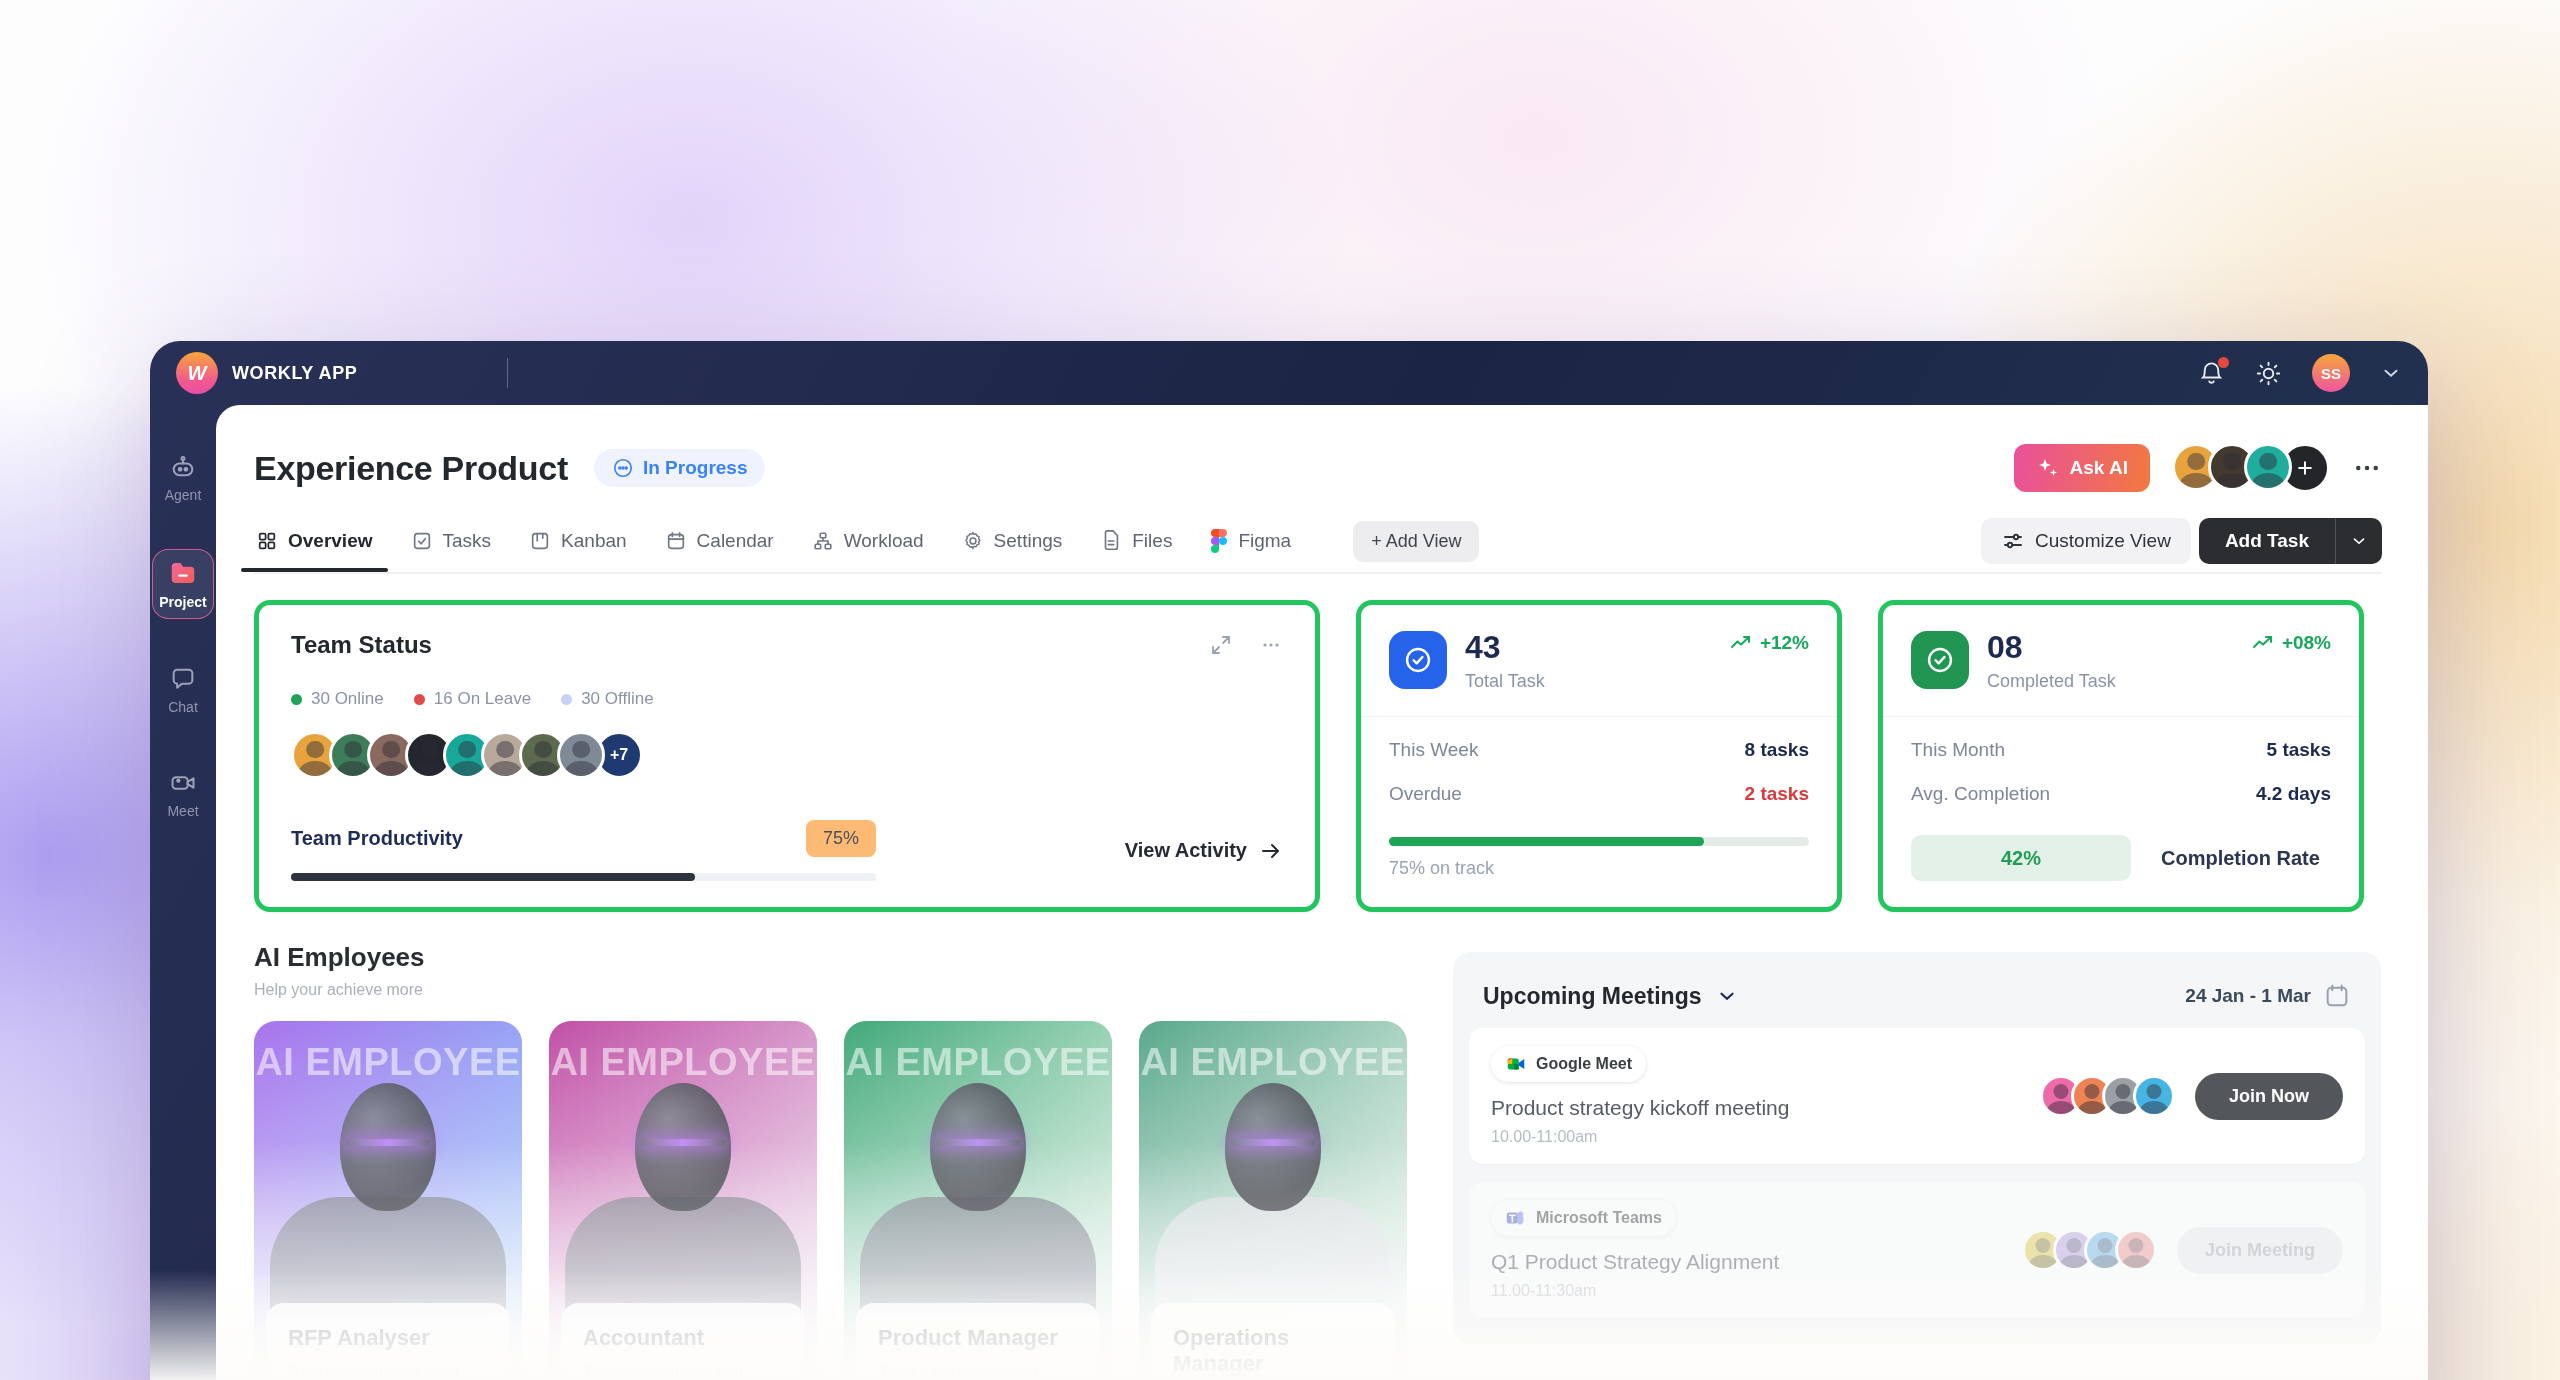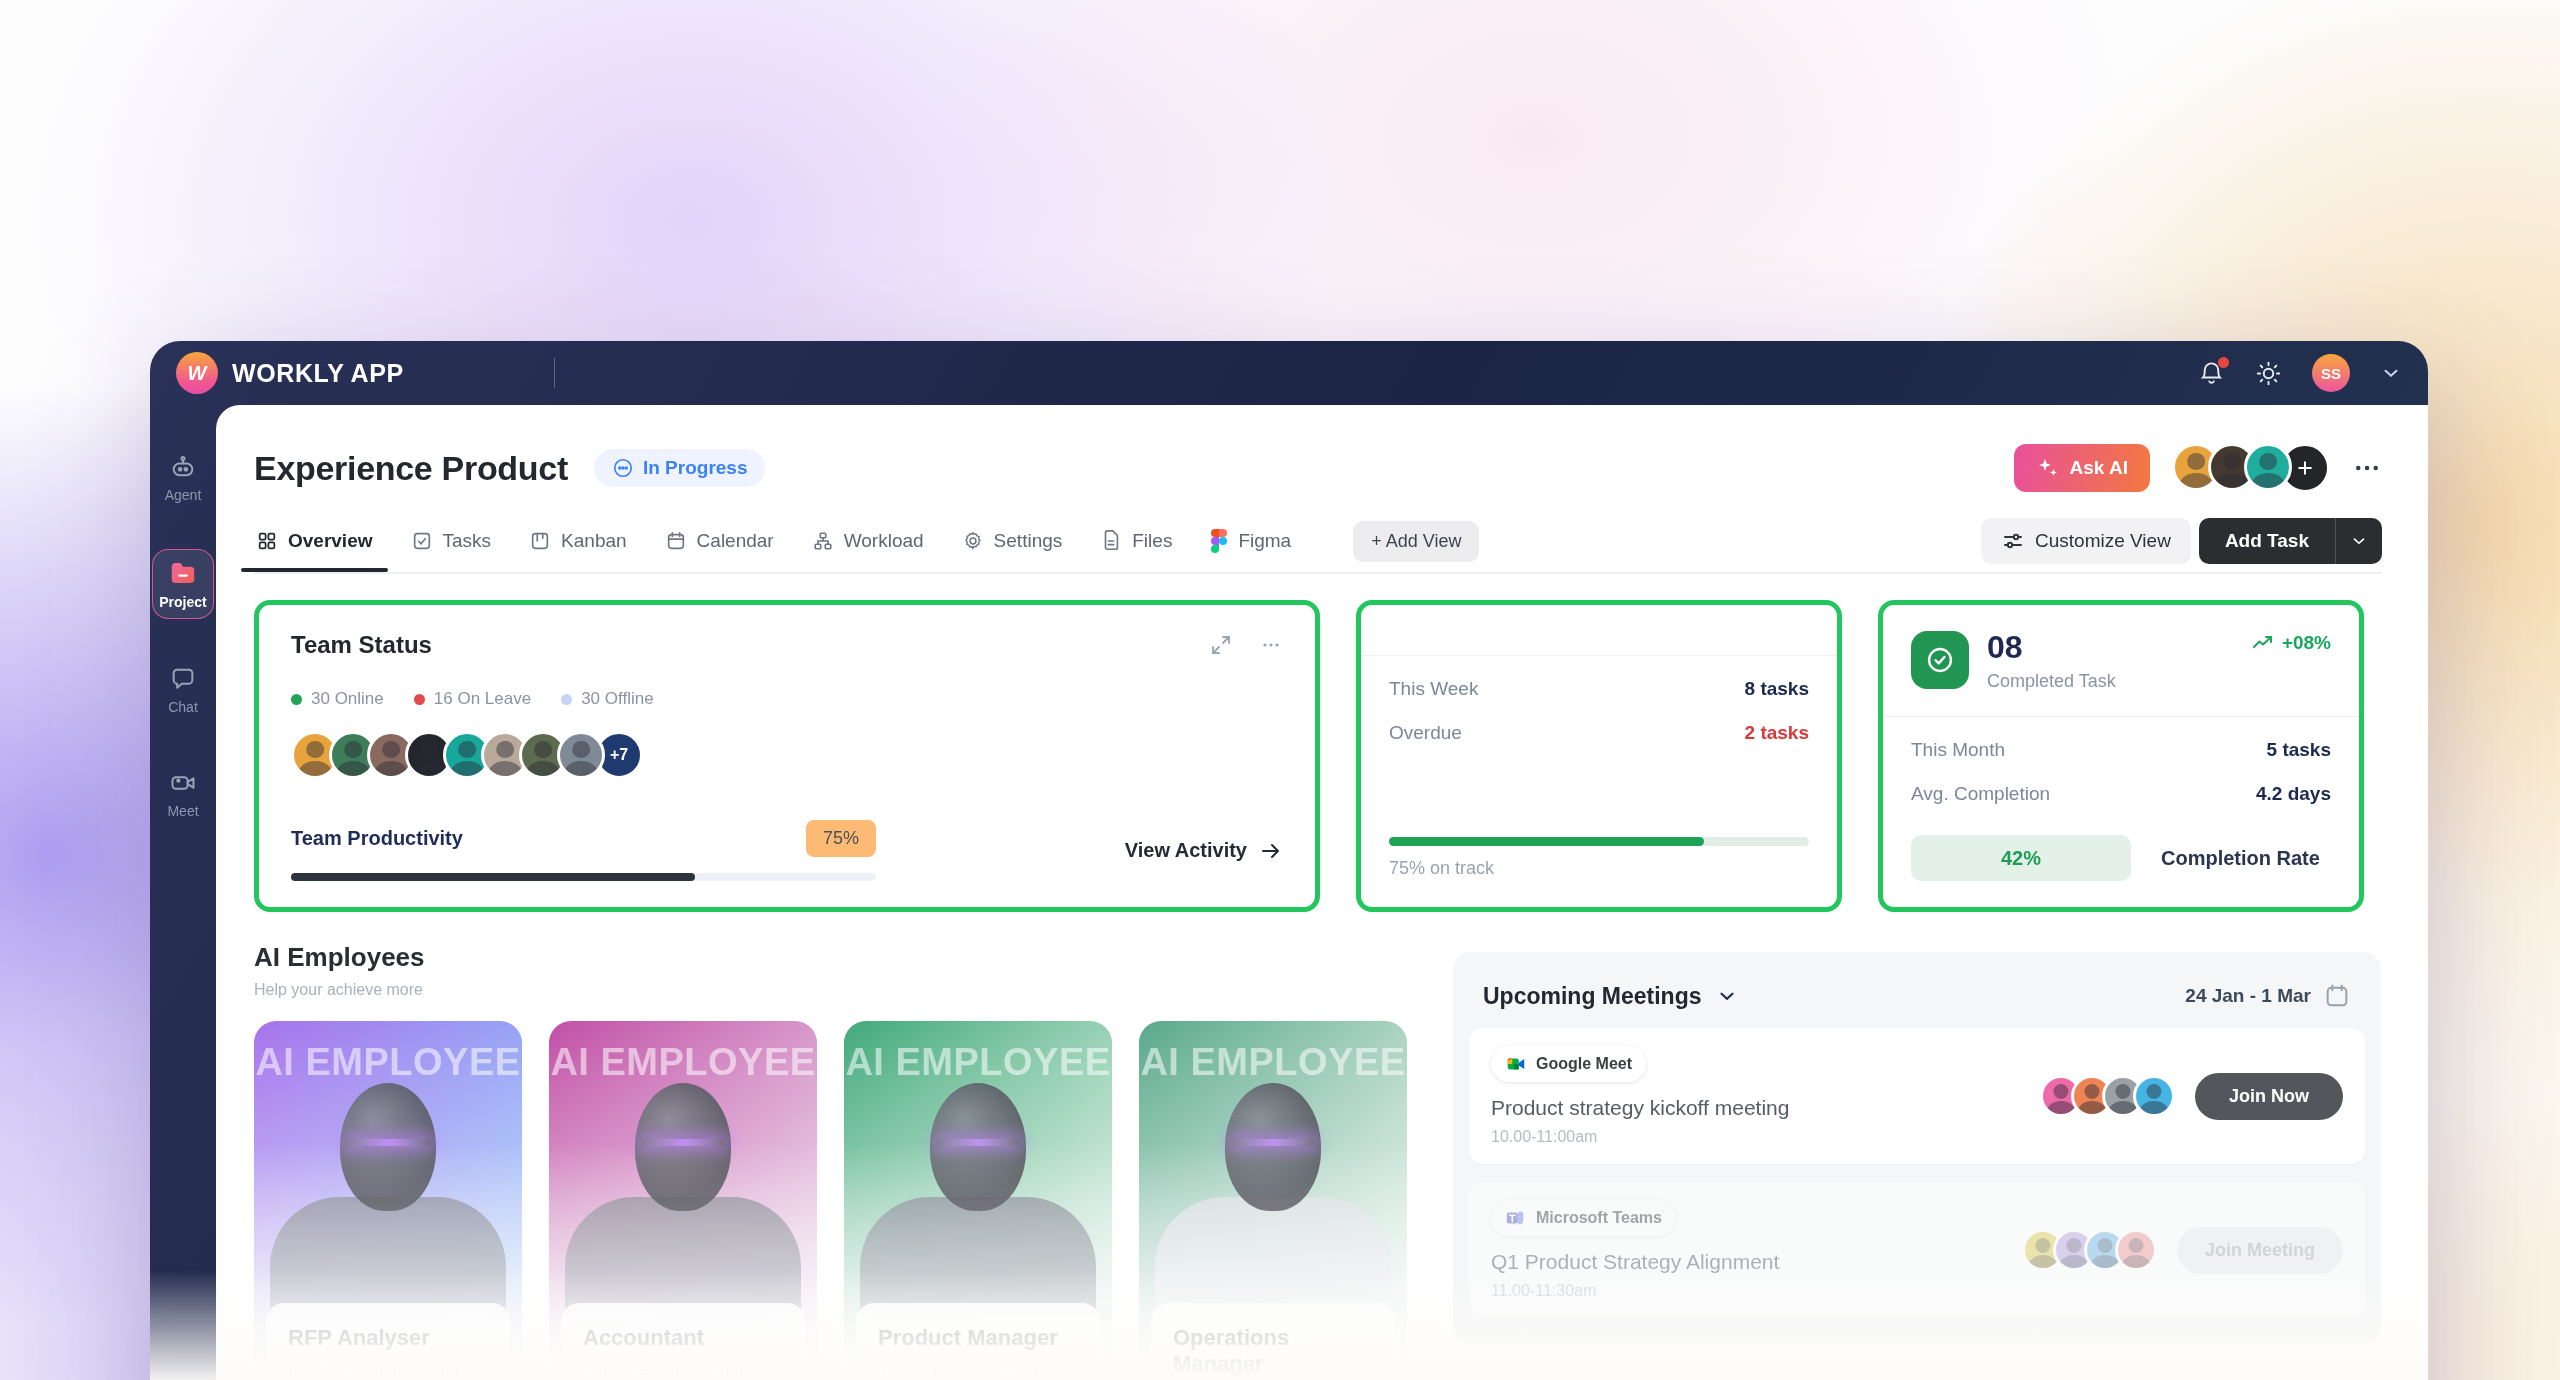--- a/index.html
+++ b/index.html
@@ -18,21 +18,21 @@
   .window{
     position:absolute;left:150px;top:341px;width:2278px;height:1120px;
     border-radius:30px 30px 0 0;
     background:linear-gradient(120deg,#2a3158 0%,#1b2444 45%,#223050 78%,#3c3a4c 100%);
     box-shadow:0 40px 120px rgba(88,66,140,.30);
   }
   
   .topbar{height:64px;display:flex;align-items:center;padding:0 26px;color:#e8ebf2;}
   .logo{width:42px;height:42px;border-radius:50%;background:linear-gradient(180deg,#f8a63a 0%,#f2588f 70%,#e84fa3 100%);
     display:flex;align-items:center;justify-content:center;color:#fff;font-weight:900;font-style:italic;font-size:20px;}
-  .brand{margin-left:14px;font-size:25px;font-weight:800;letter-spacing:.6px;color:#fff;}
+  .brand{margin-left:14px;font-size:18px;font-weight:800;letter-spacing:.6px;color:#fff;}
   .topbar-divider{width:1px;height:30px;background:rgba(255,255,255,.28);margin-left:150px;}
   .search{margin-left:30px;width:470px;height:46px;border-radius:23px;background:rgba(255,255,255,.08);
     border:1px solid rgba(255,255,255,.06);display:flex;align-items:center;padding:0 18px 0 26px;}
   .search input{flex:1;background:transparent;border:none;outline:none;color:#c7cede;font-size:18px;font-family:inherit;}
   .search input::placeholder{color:#8d96ad;}
   .top-actions{margin-left:auto;display:flex;align-items:center;gap:30px;}
   .icon-btn{position:relative;display:flex;align-items:center;justify-content:center;cursor:pointer;}
   .bell-dot{position:absolute;top:-3px;right:-4px;width:11px;height:11px;border-radius:50%;background:#e5483f;}
   .user-avatar{width:38px;height:38px;border-radius:50%;background:linear-gradient(180deg,#f8a63a,#ee55a0);
     display:flex;align-items:center;justify-content:center;color:#fff;font-size:15px;font-weight:800;}
@@ -451,20 +451,41 @@
             <span>
                 <svg width="24" height="24" viewBox="0 0 24 24" fill="none" stroke="#262b33" stroke-width="2" stroke-linecap="round" stroke-linejoin="round">
                   <path d="M4 12h15M13 6l6 6-6 6"></path>
                 </svg>
               </span>
           </div>
         </div>
       </div>
 
       <div class="card stat-card">
+        <div class="stat-top">
+          <span class="stat-icon" style="background: rgb(37, 99, 235);">
+            <svg width="32" height="32" viewBox="0 0 24 24" fill="none" stroke="#fff" stroke-width="1.8" stroke-linecap="round" stroke-linejoin="round">
+                <circle cx="12" cy="12" r="8.2"></circle>
+                <path d="M8.7 12.2l2.3 2.3 4.3-4.8"></path>
+              </svg>
+          </span>
+          <span class="stat-val-block">
+            <span class="stat-value" style="display:block">43</span>
+            <span class="stat-label" style="display:block">Total Task</span>
+          </span>
+          <span class="trend">
+            <span>
+                <svg width="24" height="24" viewBox="0 0 24 24" fill="none" stroke="#18a85c" stroke-width="2" stroke-linecap="round" stroke-linejoin="round">
+                  <path d="M3 16l5.5-5.5 3.5 3L20 6"></path>
+                  <path d="M15 6h5v5"></path>
+                </svg>
+              </span>
+            <span>+12%</span>
+          </span>
+        </div>
         <div class="stat-divider"></div>
         <div class="stat-row">
           <span class="lbl">This Week</span>
           <span class="val">8 tasks</span>
         </div>
         <div class="stat-row">
           <span class="lbl">Overdue</span>
           <span class="val red">2 tasks</span>
         </div>
         <div class="stat-track">

